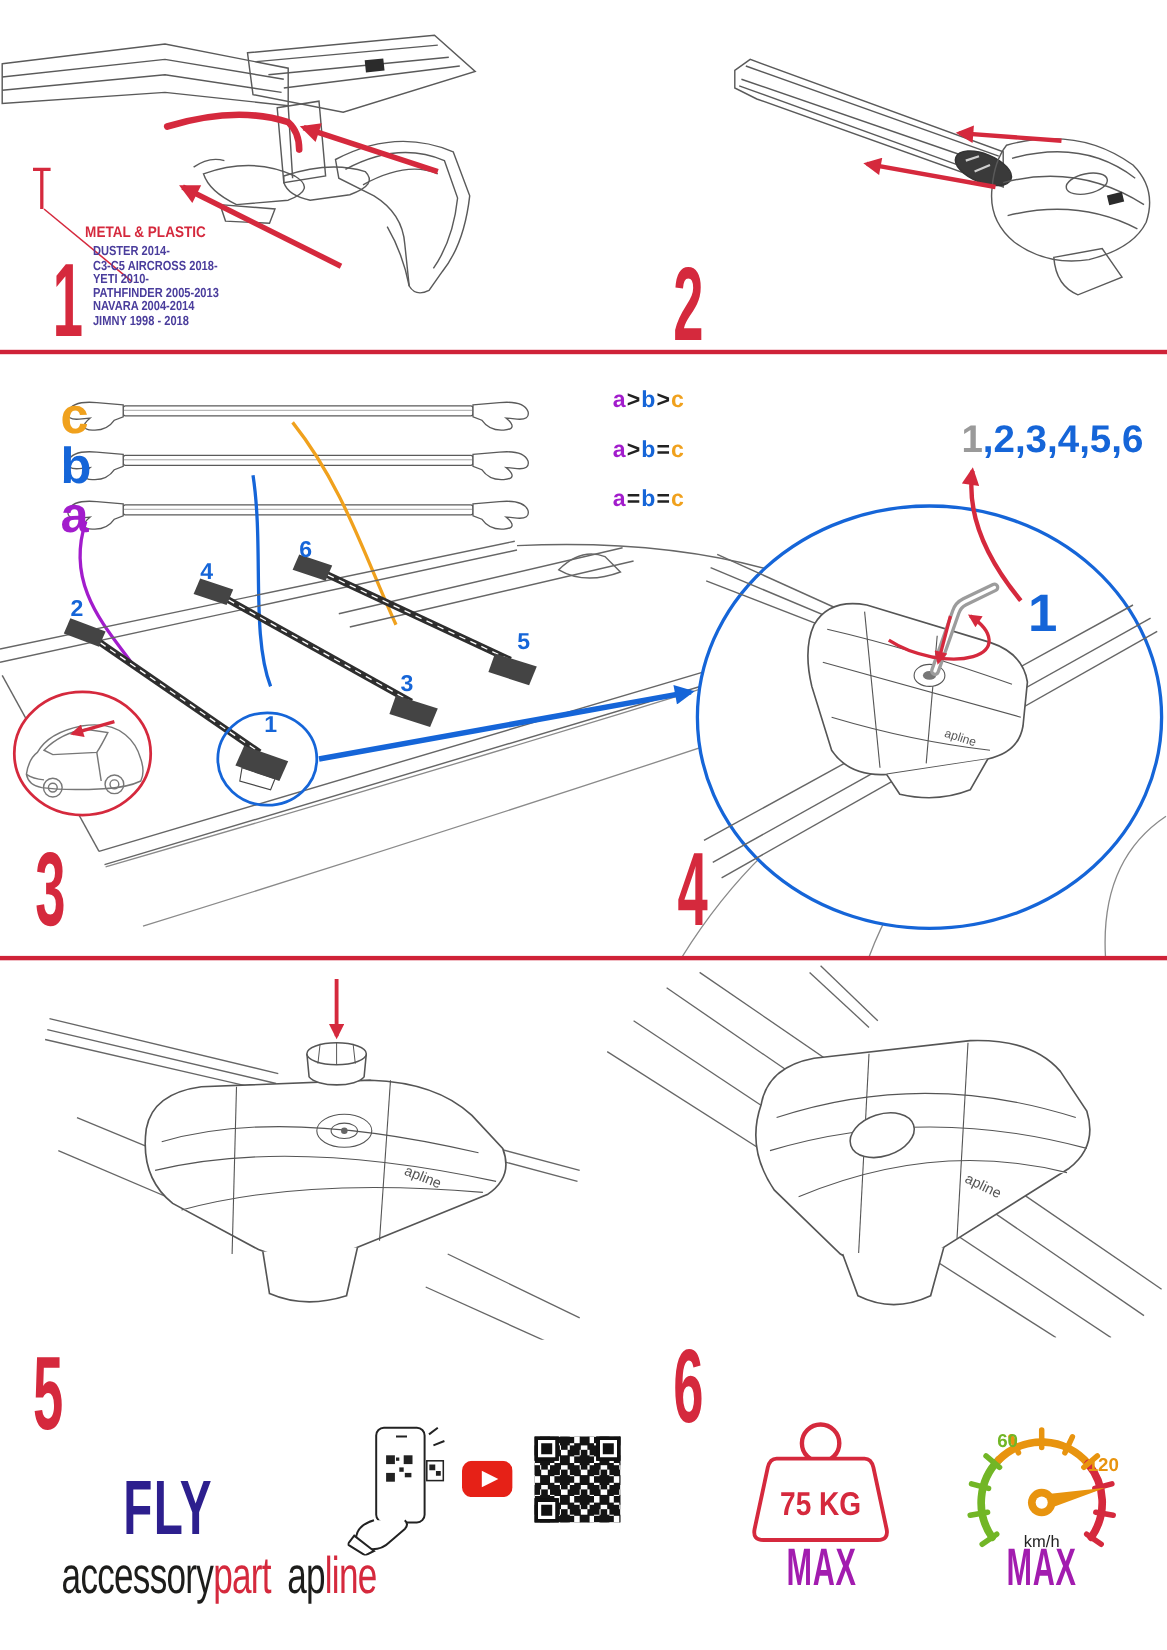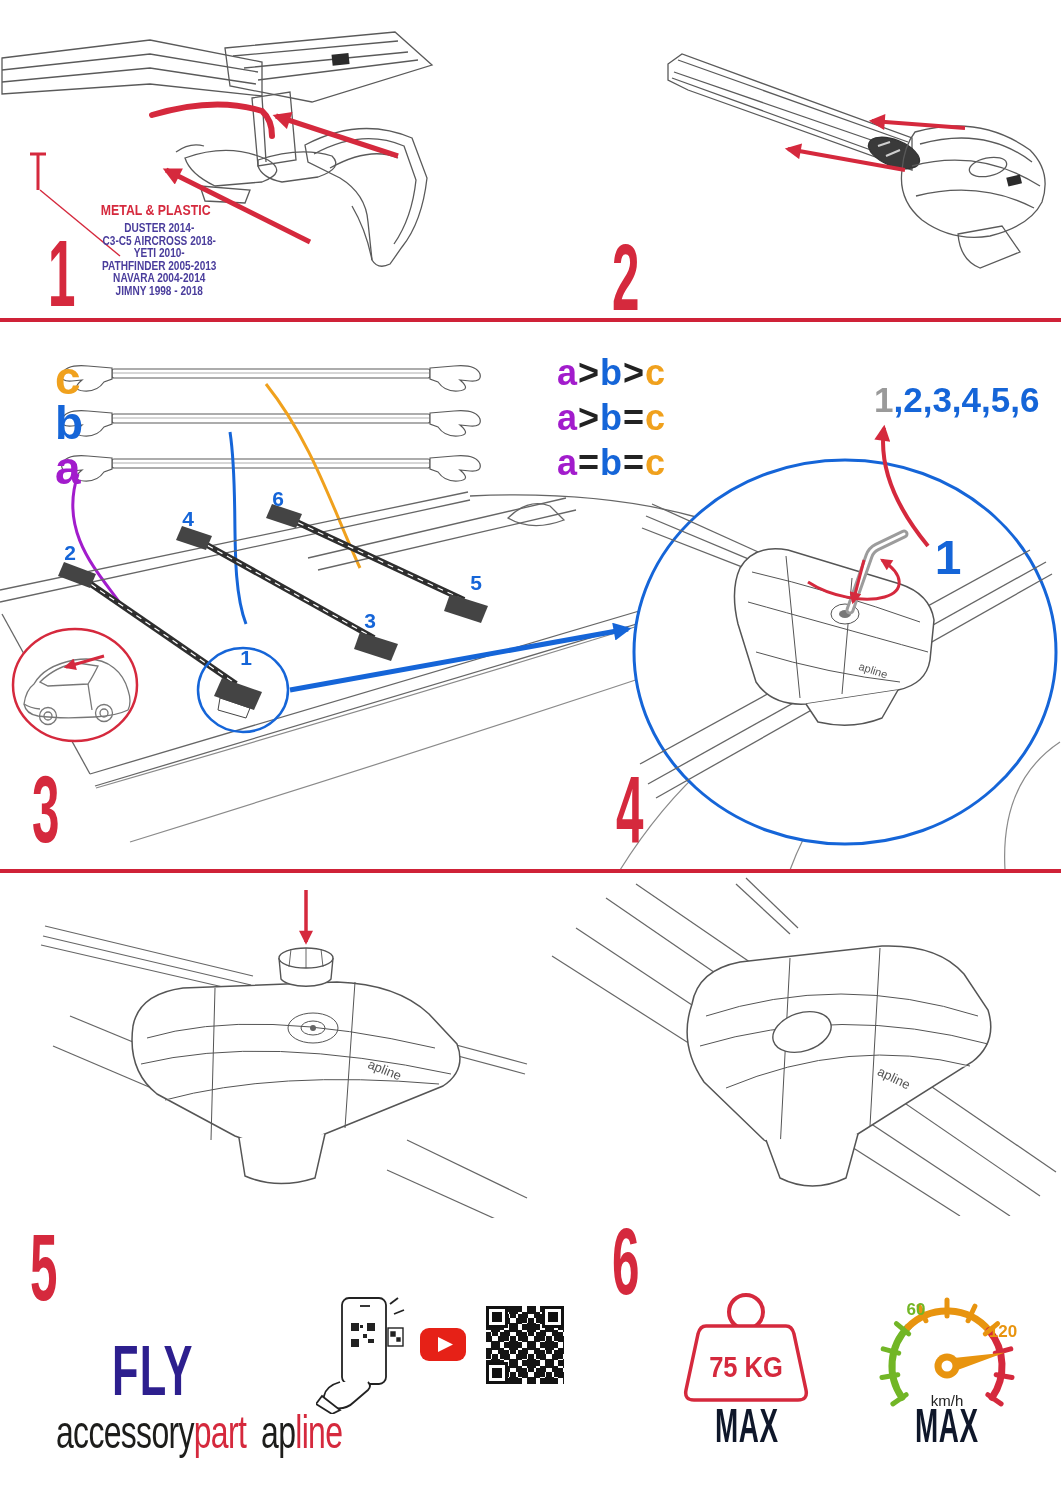--- a/index.html
+++ b/index.html
@@ -6,49 +6,49 @@
   body {
     width:1061px; height:1500px; position:relative; overflow:hidden;
     background:#ffffff; font-family:"Liberation Sans", sans-serif;
   }
   .abs { position:absolute; }
   .divider { position:absolute; left:0; width:1061px; height:4px; background:#cf2238; }
   .stepnum {
     position:absolute; color:#d5293d; font-weight:700; font-size:95px;
     line-height:0.78; transform:scaleX(0.52); transform-origin:0 0; white-space:nowrap;
   }
-  .mat-block { position:absolute; left:56px; top:202px; width:178px; text-align:center; }
+  .mat-block { position:absolute; left:56px; top:202px; width:178px; text-align:left; }
   .mat-label {
     color:#d5293d; font-weight:700; font-size:14px; letter-spacing:0;
     transform:scaleX(0.88); transform-origin:100% 0; margin-bottom:4px; white-space:nowrap;
   }
   .model-line {
     color:#4a3d9c; font-weight:700; font-size:12px; line-height:12.6px;
     transform:scaleX(0.84); transform-origin:100% 0; white-space:nowrap;
   }
   .bar-label { position:absolute; font-size:46px; font-weight:700; line-height:1; }
   .lbl-a { color:#a21ccc; } .lbl-b { color:#1565d8; } .lbl-c { color:#f0a11d; }
   .relations { position:absolute; left:557px; top:352px; }
-  .rel-row { font-size:36px; font-weight:700; height:29px; margin-bottom:16px; letter-spacing:1px; white-space:nowrap; }
+  .rel-row { font-size:21px; font-weight:700; height:29px; margin-bottom:16px; letter-spacing:1px; white-space:nowrap; }
   .rel-row .ca { color:#a21ccc; } .rel-row .cb { color:#1565d8; }
   .rel-row .cc { color:#f0a11d; } .rel-row .op { color:#222; }
   .sequence { position:absolute; left:874px; top:380px; font-size:35px; font-weight:700; white-space:nowrap; }
   .sequence .lead { color:#9a9a9a; } .sequence .rest { color:#1565d8; }
   .brand-product {
     position:absolute; left:112px; top:1336px; color:#2d1f8e; font-weight:700;
     font-size:70px; line-height:1; transform:scaleX(0.62); transform-origin:0 0; letter-spacing:2px;
   }
   .brand-line {
     position:absolute; left:56px; top:1408px; font-size:47px; line-height:1;
     transform:scaleX(0.68); transform-origin:0 0; letter-spacing:-1px; white-space:nowrap;
   }
   .brand-line .bk { color:#1d1d1b; } .brand-line .rd { color:#d5293d; }
   .brand-line .gap { display:inline-block; width:22px; }
   .max-label {
-    position:absolute; width:150px; text-align:center; color:#0f172a; font-weight:700;
+    position:absolute; width:150px; text-align:center; color:#a21caf; font-weight:700;
     font-size:48px; line-height:1; letter-spacing:1px;
   }
   .max-inner { display:inline-block; transform:scaleX(0.58); transform-origin:50% 0; }
   .qr { position:absolute; left:486px; top:1306px; width:78px; height:78px;
     background: repeating-conic-gradient(#141414 0% 25%, transparent 0% 50%);
     background-size:12px 12px; }
   .qr::before { content:""; position:absolute; inset:0;
     background: repeating-conic-gradient(#141414 0% 25%, transparent 0% 50%);
     background-size:18px 18px; background-position:5px 8px; }
   .qr .finder { position:absolute; width:22px; height:22px; background:#111;

